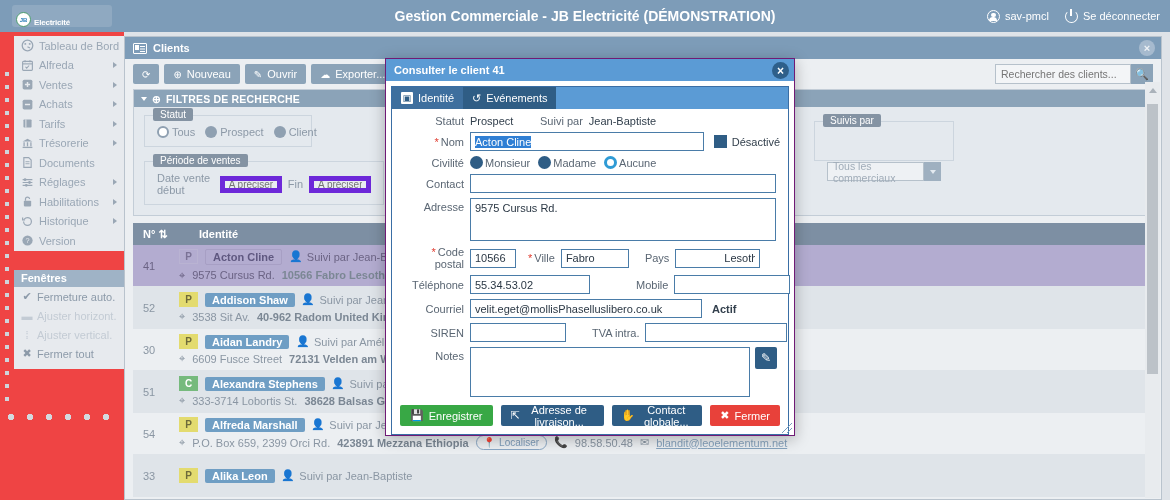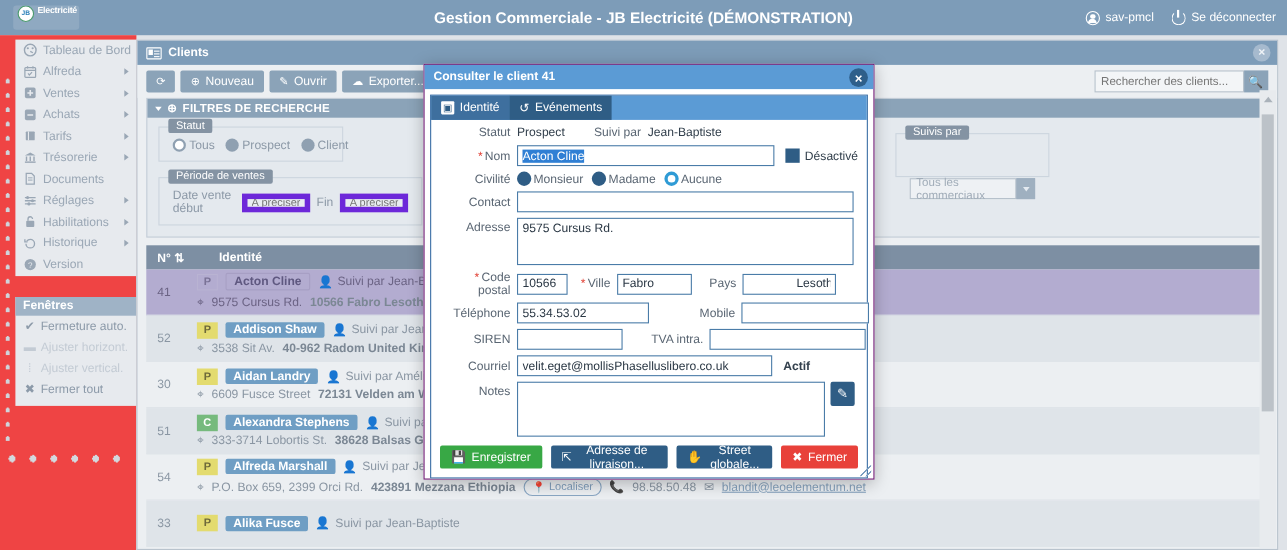--- a/index.html
+++ b/index.html
@@ -13,23 +13,23 @@
   }
   #app { position: relative; width: 1170px; height: 500px; overflow: hidden; background: #dfe3e8; }
 
   
   .topbar {
     position: absolute; left: 0; top: 0; width: 1170px; height: 32px;
     background: #7d9cb8; color: #ffffff;
     display: flex; align-items: center;
   }
   .logo-box {
-    width: 60px; height: 22px; margin-left: 12px;
+    width: 100px; height: 22px; margin-left: 12px;
     background: #8fa9c1; border-radius: 3px;
-    display: flex; align-items: flex-start; gap: 3px; padding-left: 4px;
+    display: flex; align-items: flex-end; gap: 3px; padding-left: 4px;
     overflow: hidden;
   }
   .logo-mark {
     width: 15px; height: 15px; border-radius: 50%;
     background: #ffffff; border: 1px solid #4b9b6e;
     display: flex; align-items: center; justify-content: center;
     font-size: 6px; color: #2a7fb8; font-weight: bold; flex: none;
   }
   .logo-text { font-size: 8px; color: #ffffff; font-weight: bold; letter-spacing: -0.2px; }
   .topbar-title {
@@ -698,21 +698,21 @@
             <span class="mail-link">blandit@leoelementum.net</span>
           </div>
         </div>
       </div>
 
       <div class="row alt">
         <span class="num">33</span>
         <div class="rl">
           <div class="rl1">
             <span class="badge-p">P</span>
-            <span class="name-pill">Alika Fusce</span>
+            <span class="name-pill">Alika Leon</span>
             <span class="suivi">
                 <span>👤</span>
                 <span>Suivi par Jean-Baptiste</span>
               </span>
           </div>
         </div>
       </div>
     </div>
 
     <div class="mw-scroll">
@@ -793,30 +793,30 @@
           </div>
 
           <div class="frow">
             <span class="flabel">Téléphone</span>
             <input class="finput" style="width: 120px;" value="55.34.53.02">
             <span class="flabel" style="width:auto;padding:0 6px 0 46px;">Mobile</span>
             <input class="finput" style="width: 116px;" value="">
           </div>
 
           <div class="frow">
+            <span class="flabel">Courriel</span>
+            <input class="finput" style="width: 232px;" value="velit.eget@mollisPhaselluslibero.co.uk">
+            <span class="actif-lbl">Actif</span>
+          </div>
+
+          <div class="frow">
             <span class="flabel">SIREN</span>
             <input class="finput" style="width: 96px;" value="">
             <span class="flabel" style="width:auto;padding:0 6px 0 26px;">TVA intra.</span>
             <input class="finput" style="width: 142px;" value="">
-          </div>
-
-          <div class="frow">
-            <span class="flabel">Courriel</span>
-            <input class="finput" style="width: 232px;" value="velit.eget@mollisPhaselluslibero.co.uk">
-            <span class="actif-lbl">Actif</span>
           </div>
 
           <div class="frow" style="align-items:flex-start;">
             <span class="flabel" style="padding-top:3px;">Notes</span>
             <textarea class="ftext" style="width: 280px; height: 50px;"></textarea>
             <button class="notes-btn">
               <span>✎</span>
             </button>
           </div>
 
@@ -824,21 +824,21 @@
             <button class="mbtn green">
               <span>💾</span>
               <span>Enregistrer</span>
             </button>
             <button class="mbtn blue">
               <span>⇱</span>
               <span>Adresse de livraison...</span>
             </button>
             <button class="mbtn blue">
               <span>✋</span>
-              <span>Street globale...</span>
+              <span>Contact globale...</span>
             </button>
             <button class="mbtn red">
               <span>✖</span>
               <span>Fermer</span>
             </button>
           </div>
         </div>
       </div>
     </div>
     <div class="resize-grip"></div>

